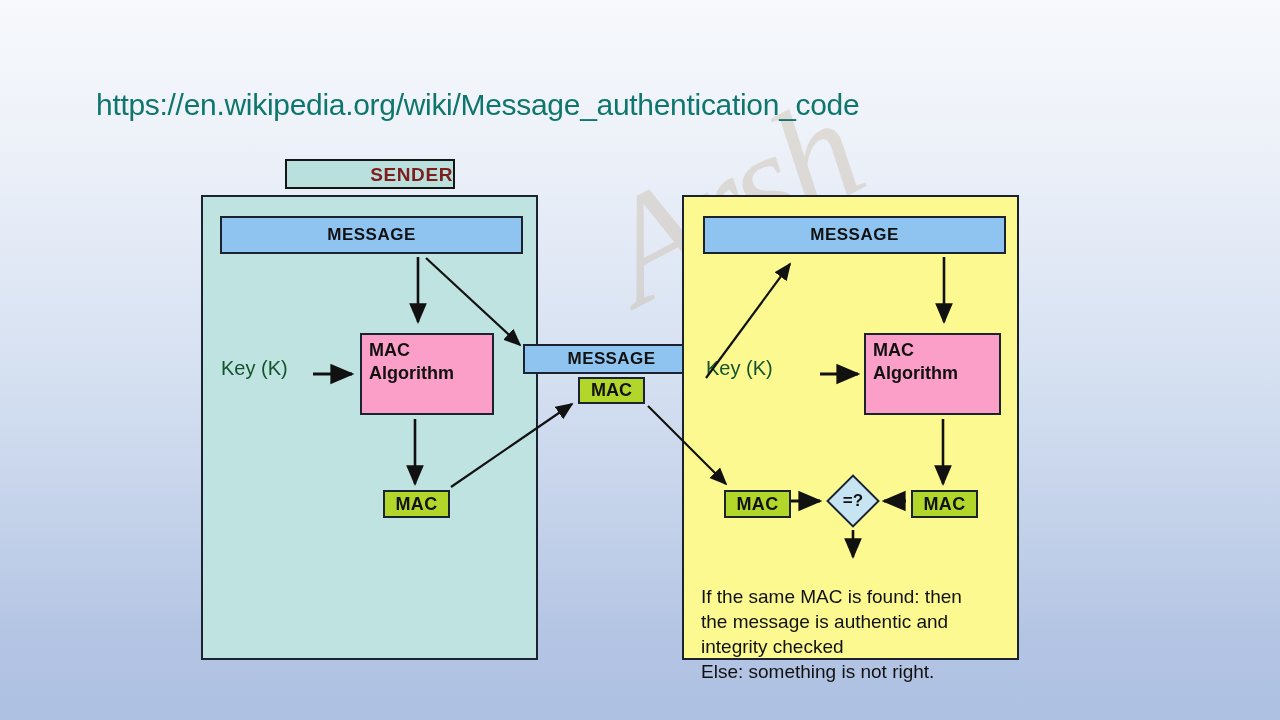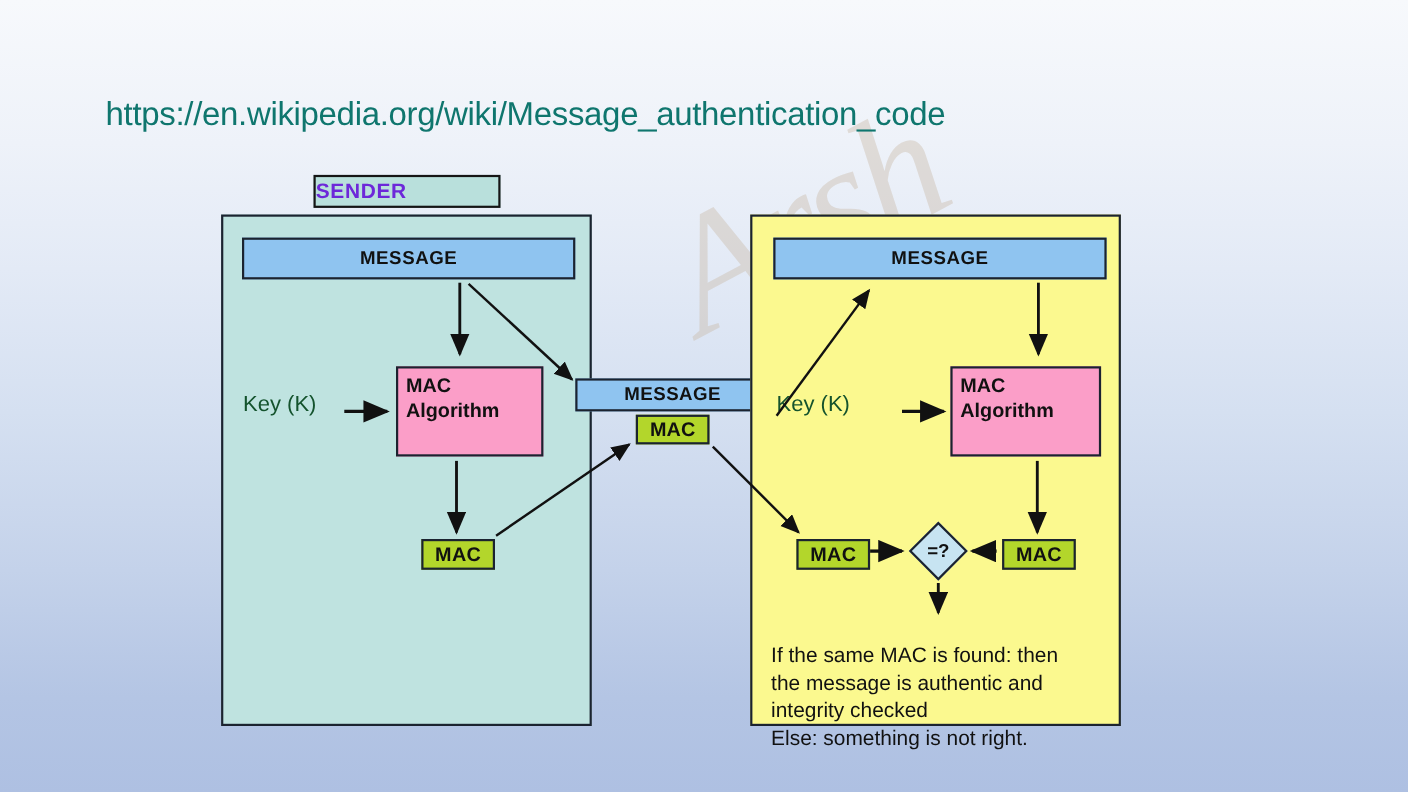--- a/index.html
+++ b/index.html
@@ -56,25 +56,25 @@
     color: #0f766e;
     letter-spacing: -0.3px;
     white-space: nowrap;
   }
 
   
   .panel-tab {
     position: absolute;
     box-sizing: border-box;
     border: 2px solid #151515;
-    text-align: left;
+    text-align: right;
     font-weight: bold;
     font-size: 19px;
     letter-spacing: 0.6px;
-    color: #6d28d9;
+    color: #7f1d1d;
     line-height: 28px;
     height: 30px;
   }
   #tab-sender {
     left: 285px; top: 159px; width: 170px;
     background: #b9e0dc;
   }
   #tab-receiver {
     left: 764px; top: 159px; width: 172px;
     background: #faf685;

